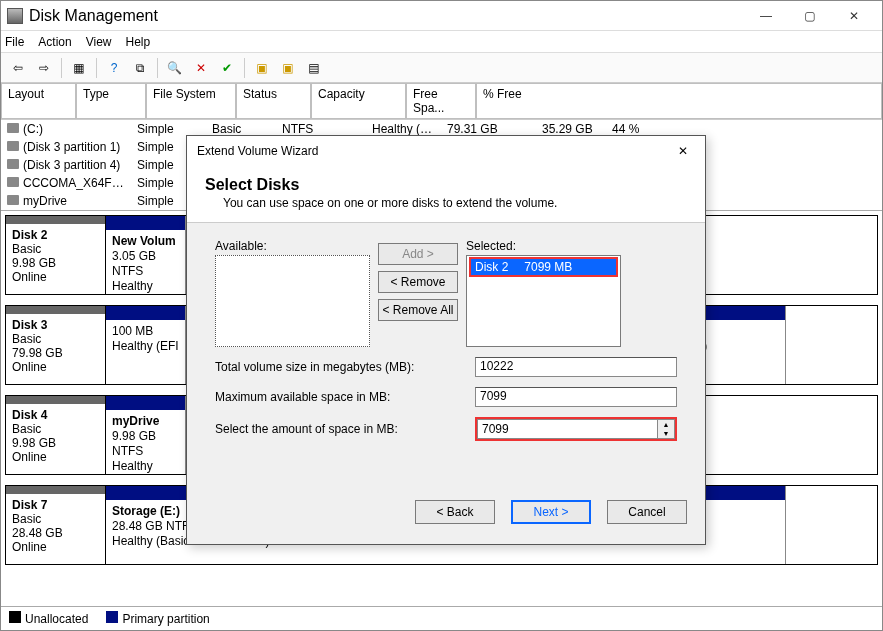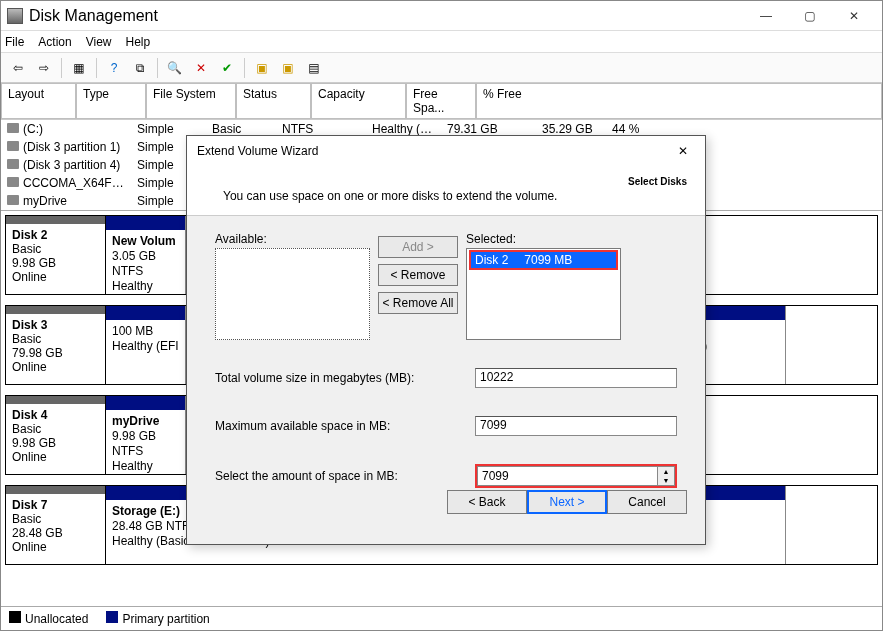--- a/index.html
+++ b/index.html
@@ -32,37 +32,37 @@
   .part .pl { padding:4px 6px; font-size:12px; line-height:1.25;}
   .part .pname{font-weight:bold;}
   .legend { height:24px; border-top:1px solid #aaa; display:flex; align-items:center; gap:18px; padding:0 8px; background:#fff;}
   .lg-sw { width:12px; height:12px; display:inline-block; margin-right:4px;}
   
   .dialog { position:absolute; left:186px; top:135px; width:520px; height:410px; background:#f0f0f0; border:1px solid #555; box-shadow:3px 3px 10px rgba(0,0,0,.2);}
   .dlg-title { height:30px; display:flex; align-items:center; padding:0 10px; background:#fff; }
   .dlg-title .t { flex:1; }
   .dlg-close { width:24px; height:24px; display:flex; align-items:center; justify-content:center;}
   .dlg-head { padding:10px 18px 12px; background:#ffffff; border-bottom:1px solid #ccc;}
-  .dlg-head .h1{ font-weight:bold; font-size:10px;text-align:right;}
+  .dlg-head .h1{ font-weight:bold; font-size:16px;}
   .dlg-head .h2{ margin-left:18px; margin-top:2px;}
   .dlg-body { padding:16px 28px 0 28px; position:relative;}
   .pick-row { display:flex; gap:8px; align-items:flex-start;}
   .listbox { width:155px; height:92px; background:#fff; border:1px solid #7a7a7a;}
   .listbox.dotted { border:1px dotted #555;}
   .btn-col { width:80px; display:flex; flex-direction:column; gap:6px; margin-top:4px;}
   .wbtn { height:22px; border:1px solid #7a7a7a; background:#e9e9e9; display:flex; align-items:center; justify-content:center; font-size:12px; }
   .sel-item { background:#0a66ff; color:#fff; border:2px solid #e33; padding:1px 4px; margin:0 1px; display:flex; gap:16px;}
-  .form-row { display:flex; margin-top:28px; align-items:center;}
+  .form-row { display:flex; margin-top:10px; align-items:center;}
   .form-row .lbl{ width:260px;}
   .form-row .val{ flex:1; border:1px solid #888; border-top-color:#555; height:20px; padding:1px 4px; background:#fff;}
   .spin-wrap { flex:1; display:flex; border:2px solid #e33;}
   .spin-wrap input{ flex:1; border:1px solid #888; border-right:none; height:20px; padding:1px 4px; font-size:12px;}
   .spin { width:18px; border:1px solid #888; display:flex; flex-direction:column;}
   .spin div{ flex:1; display:flex; align-items:center; justify-content:center; font-size:7px; background:#eee;}
-  .dlg-foot { position:absolute; bottom:30px; right:18px; display:flex; gap:0;}
+  .dlg-foot { position:absolute; bottom:20px; right:18px; display:flex; gap:16px;}
   .fbtn { width:80px; height:24px; border:1px solid #7a7a7a; background:#e9e9e9; display:flex; align-items:center; justify-content:center;}
   .fbtn.primary { border:2px solid #0a66ff; color:#0a66ff;}
   .lbl-small{font-size:12px; margin-bottom:2px;}
 </style>
 </head>
 <body>
 
 <div class="window">
   <div class="titlebar">
     <div class="appicon"></div>

